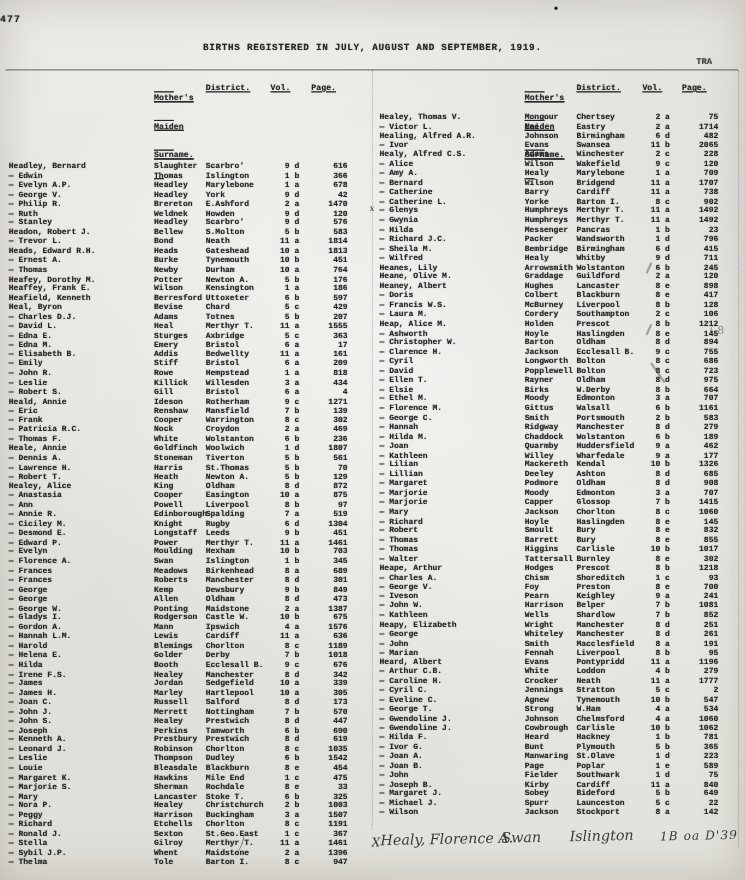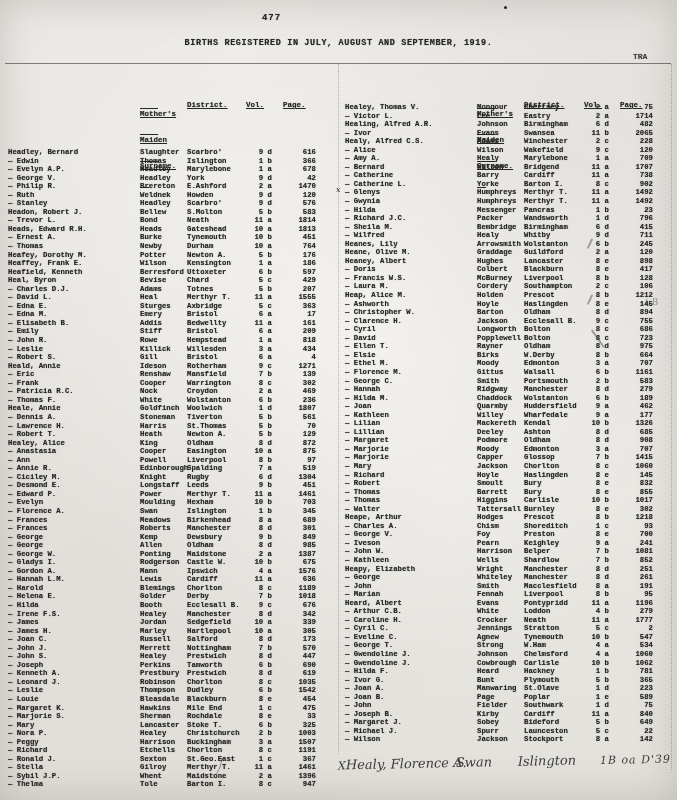--- a/index.html
+++ b/index.html
@@ -12,25 +12,25 @@
     position:relative;width:677px;height:800px;
     background:
       radial-gradient(circle at 85% 20%, rgba(120,115,105,0.08), transparent 40%),
       radial-gradient(circle at 15% 70%, rgba(120,115,105,0.06), transparent 45%),
       radial-gradient(circle at 55% 40%, rgba(255,255,255,0.5), transparent 60%),
       linear-gradient(180deg,#eceae6 0%,#e9e7e2 55%,#e3e1db 100%);
     box-shadow:inset 0 0 40px rgba(90,85,75,0.25);
     color:#262626;
   }
   .ink{ text-shadow:0 0 1px rgba(40,40,40,0.55); font-weight:700; }
-  .page-number{ position:absolute; top:13px; left:0; width:543px; text-align:center; font-size:9px; letter-spacing:1px; }
+  .page-number{ position:absolute; top:13px; left:0; width:543px; text-align:left; font-size:9px; letter-spacing:1px; }
   .title{ position:absolute; top:38px; left:0; width:677px; text-align:center; font-size:8.5px; letter-spacing:0.6px; }
   .corner{ position:absolute; top:52px; left:633px; font-size:8px; opacity:0.85; filter:blur(0.3px); }
   .rule{ position:absolute; top:63px; left:5px; width:666px; border-top:1.5px solid rgba(35,35,35,0.55); filter:blur(0.2px); }
-  .hdr{ position:absolute; font-size:7.5px; text-decoration:underline; white-space:pre;margin-top:24px; }
+  .hdr{ position:absolute; font-size:7.5px; text-decoration:underline; white-space:pre; }
   .hdr-block{ line-height:8.8px; }
   .hdr-block span{ display:block; text-decoration:underline; }
   .vline{ position:absolute; width:0; border-left:1px dotted rgba(40,40,40,0.30); }
   .col{ position:absolute; top:103px; width:312px; }
   .row{ display:flex; height:8.56px; line-height:8.6px; font-size:7.3px; white-space:pre; }
   .c-name{ width:132px; overflow:visible; }
   .c-maiden{ width:47px; overflow:visible; }
   .c-district{ width:57px; overflow:visible; }
   .c-vol{ width:28px; text-align:right; }
   .c-page{ width:44px; text-align:right; }
@@ -454,21 +454,21 @@
         <span class="c-district">Dewsbury</span>
         <span class="c-vol">9 b</span>
         <span class="c-page">849</span>
       </div>
 
       <div class="row">
         <span class="c-name">— George</span>
         <span class="c-maiden">Allen</span>
         <span class="c-district">Oldham</span>
         <span class="c-vol">8 d</span>
-        <span class="c-page">985</span>
+        <span class="c-page">473</span>
       </div>
 
       <div class="row">
         <span class="c-name">— George W.</span>
         <span class="c-maiden">Ponting</span>
         <span class="c-district">Maidstone</span>
         <span class="c-vol">2 a</span>
         <span class="c-page">1387</span>
       </div>
 

